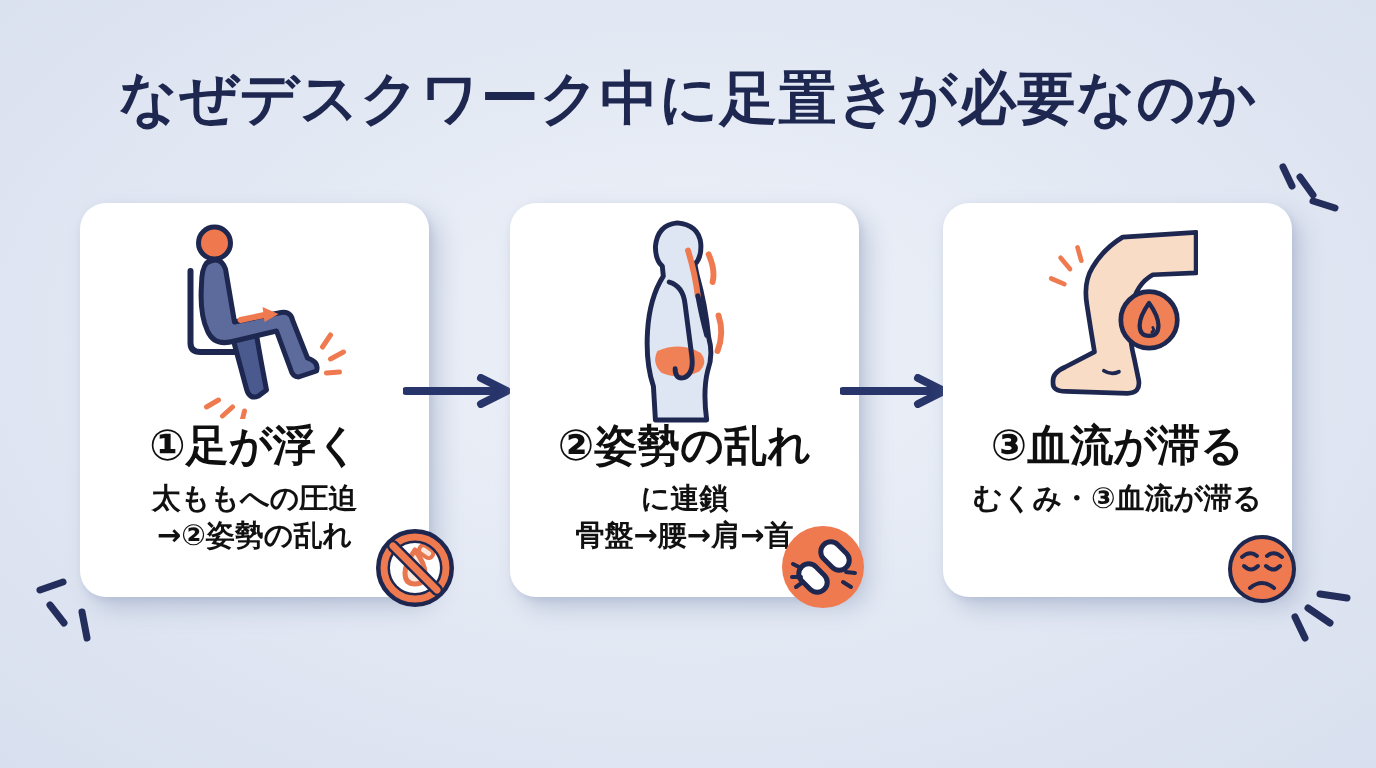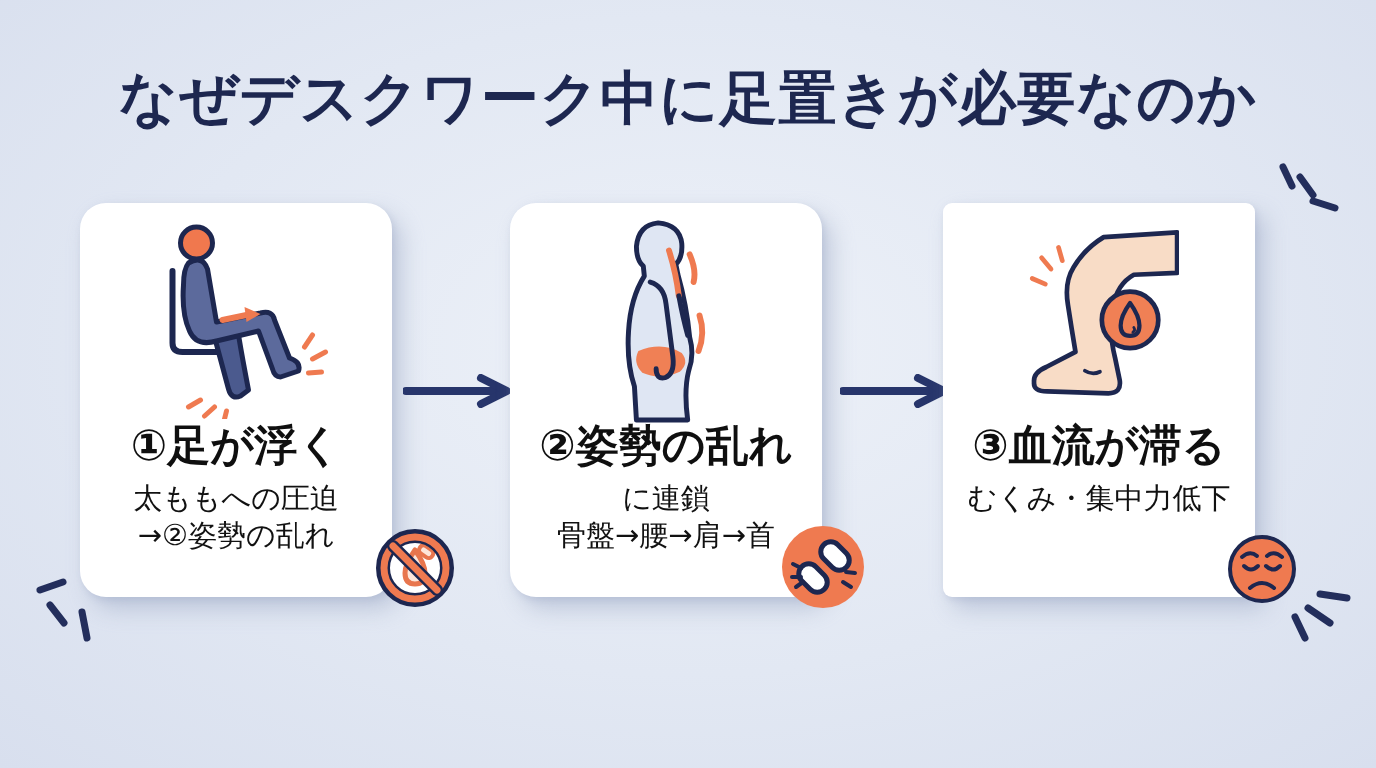--- a/index.html
+++ b/index.html
@@ -11,40 +11,40 @@
     background: radial-gradient(ellipse at 50% 45%, #edf1f8 0%, #e2e8f3 55%, #d8dfee 100%);
   }
 
   .main-title {
     position:absolute; top:60px; left:0; width:100%;
     text-align:center; font-size:58px; font-weight:900;
     color:#1d2750; letter-spacing:1px; white-space:nowrap;
   }
 
   .card {
-    position:absolute; top:203px; width:312px; height:394px;
+    position:absolute; top:203px; width:349px; height:394px;
     background:#ffffff; border-radius:26px;
     box-shadow: 10px 12px 22px rgba(147,160,190,.45), 2px 3px 6px rgba(147,160,190,.25);
     display:flex; flex-direction:column; align-items:center;
   }
   .card-1 { left:80px; }
   .card-2 { left:510px; }
-  .card-3 { left:943px;border-radius:9px; }
+  .card-3 { left:943px; }
 
   .icon-box {
     height:220px; width:100%; display:flex;
     align-items:center; justify-content:center; padding-top:12px;
   }
 
   .card-title {
     font-size:43px; font-weight:900; color:#0f0f0f;
     line-height:1.05; text-align:center; white-space:nowrap;
   }
   .card-subtitle {
-    margin-top:12px; font-size:29px; font-weight:400; color:#111111;
+    margin-top:12px; font-size:29px; font-weight:700; color:#111111;
     line-height:1.28; text-align:center; white-space:nowrap;
   }
 
   .badge { position:absolute; z-index:5; }
   .badge-1 { left:289px; top:319px; width:92px; height:92px; }
   .badge-2 { left:270px; top:321px; width:86px; height:86px; }
   .badge-3 { left:282px; top:329px; width:74px; height:74px; }
 
   .flow-arrow { position:absolute; top:374px; width:112px; height:34px; }
   .flow-arrow-1 { left:403px; }
@@ -158,21 +158,21 @@
         <path d="M122,104 Q124,107 121,109" fill="none" stroke="#1d2750" stroke-width="3" stroke-linecap="round"></path>
         <g stroke="#ef7a50" stroke-width="5" stroke-linecap="round">
           <path d="M34,42 L24,30"></path>
             <path d="M46,33 L42,19"></path>
             <path d="M28,58 L14,52"></path>
         </g>
       </svg>
     </div>
     <div class="card-title">③血流が滞る</div>
     <div class="card-subtitle">
-      <div>むくみ・集中力低下</div>
+      <div>むくみ・③血流が滞る</div>
       <div></div>
     </div>
     <svg class="badge badge-3" viewBox="0 0 74 74">
       <circle cx="37" cy="37" r="32" fill="#ef7a50" stroke="#1d2750" stroke-width="4"></circle>
       <g stroke="#1d2750" stroke-width="4" stroke-linecap="round" fill="none">
         <path d="M17,25 Q25,18 32,24"></path>
         <path d="M42,24 Q49,18 57,25"></path>
         <path d="M19,34 Q26,41 33,34"></path>
         <path d="M41,34 Q48,41 55,34"></path>
         <path d="M25,56 Q37,46 49,56"></path>

